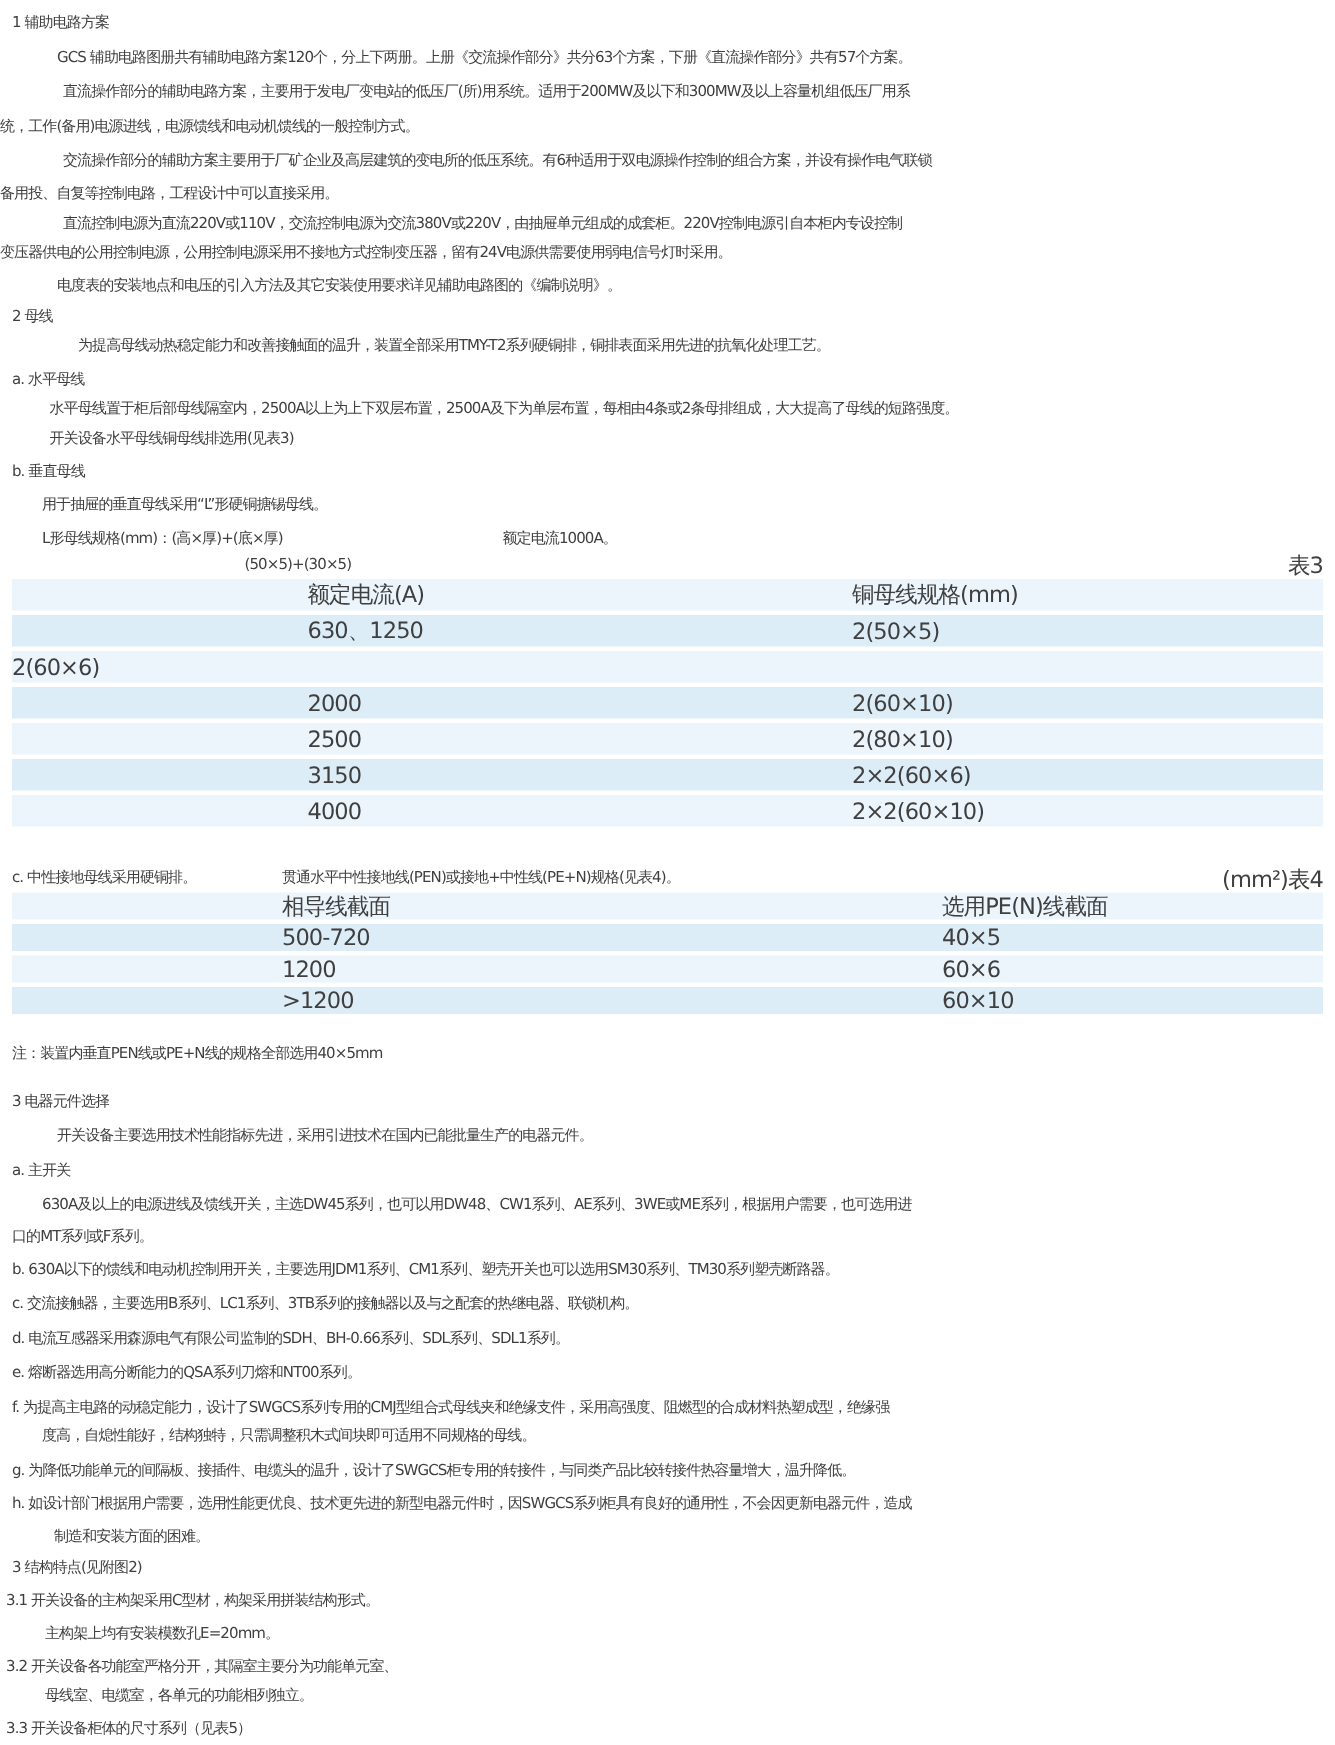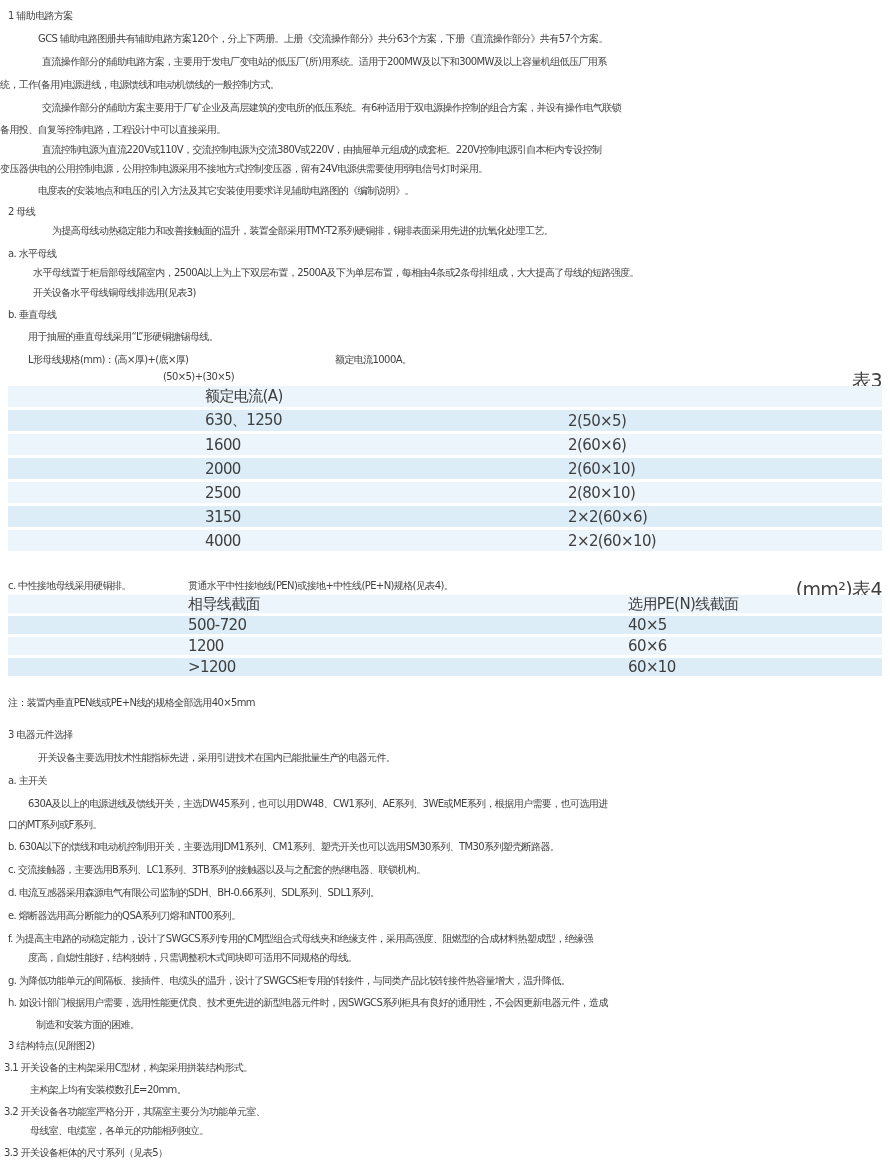--- a/index.html
+++ b/index.html
@@ -15,21 +15,21 @@
     position:absolute;
     white-space:nowrap;
     font-size:10px;
     line-height:18px;
     letter-spacing:-0.6px;
   }
   .tag{
     position:absolute;
     right:8px;
     white-space:nowrap;
-    font-size:19px;
+    font-size:15px;
     letter-spacing:-0.6px;
     text-align:center;
   }
   .tbl{
     position:absolute;
     left:8px;
     width:874px;
   }
   .trow{
     display:flex;
@@ -66,27 +66,27 @@
 <div class="ln" style="left:8px;top:306px">b. 垂直母线</div>
 <div class="ln" style="left:28px;top:328px">用于抽屉的垂直母线采用“L”形硬铜搪锡母线。</div>
 <div class="ln" style="left:28px;top:351px">L形母线规格(mm)：(高×厚)+(底×厚)</div>
 <div class="ln" style="left:335px;top:351px">额定电流1000A。</div>
 <div class="ln" style="left:163px;top:368px">(50×5)+(30×5)</div>
 <div class="tag" style="top:368px">表3</div>
 
 <div class="tbl t3" style="top:386px">
   <div class="trow">
     <div class="c1">额定电流(A)</div>
+    <div class="c2">铜母线规格(mm)</div>
   </div>
   <div class="trow">
     <div class="c1">630、1250</div>
     <div class="c2">2(50×5)</div>
   </div>
   <div class="trow">
-    <div class="c1">1600</div>
     <div class="c2">2(60×6)</div>
   </div>
   <div class="trow">
     <div class="c1">2000</div>
     <div class="c2">2(60×10)</div>
   </div>
   <div class="trow">
     <div class="c1">2500</div>
     <div class="c2">2(80×10)</div>
   </div>

